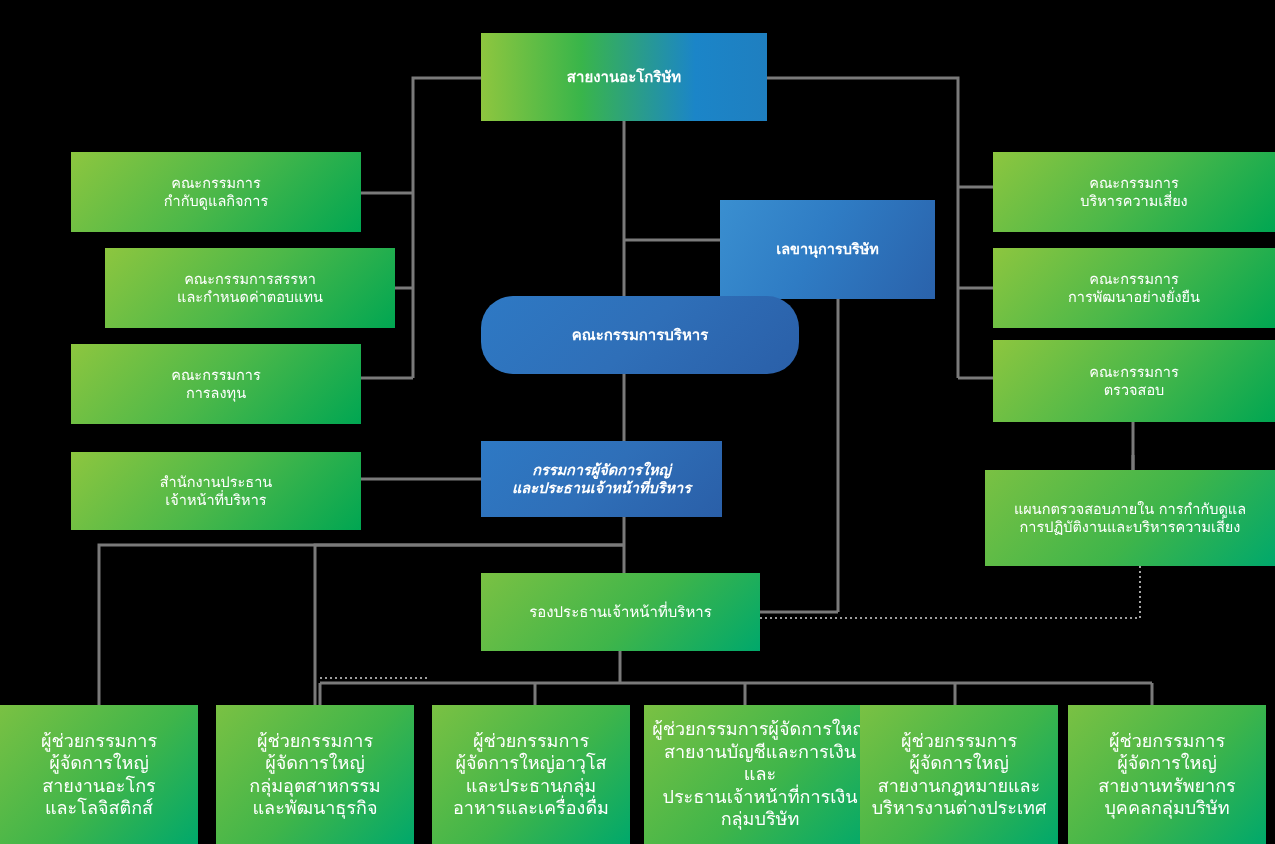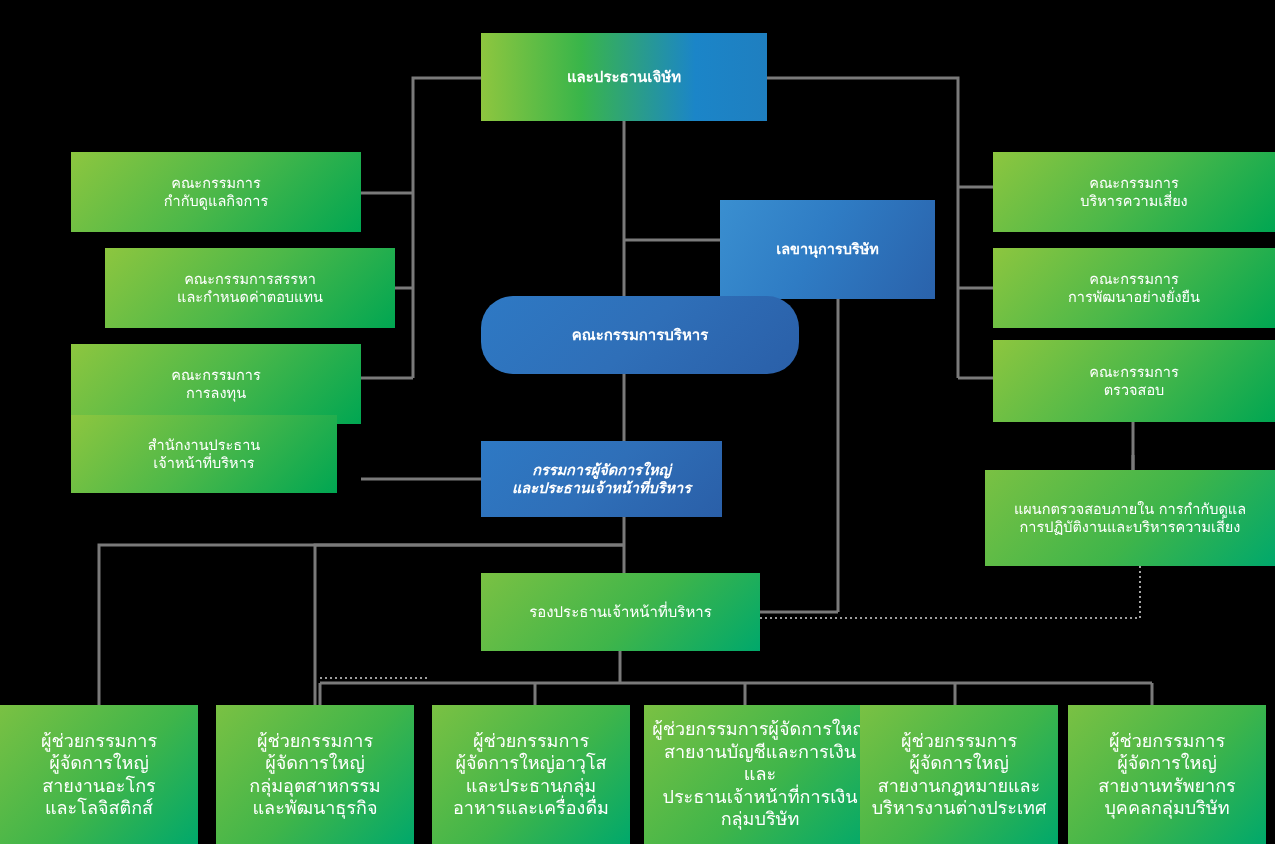--- a/index.html
+++ b/index.html
@@ -64,39 +64,39 @@
     <path d="M320,683 L1152,683"></path>
     <line x1="320" y1="683" x2="320" y2="705"></line>
     <line x1="535" y1="683" x2="535" y2="705"></line>
     <line x1="745" y1="683" x2="745" y2="705"></line>
     <line x1="955" y1="683" x2="955" y2="705"></line>
     <line x1="1152" y1="683" x2="1152" y2="705"></line>
     <path d="M320,678 L430,678" class="dotted"></path>
   </svg>
 
   <div class="node n-topbar bold fs15" style="left:481px;top:33px;width:286px;height:88px;">
-    <span>และประธานเจิษัท</span>
+    <span>สายงานอะโกริษัท</span>
   </div>
 
   <div class="node n-green fs14" style="left:71px;top:152px;width:290px;height:80px;white-space:pre-line;">
     <span>คณะกรรมการ
 กำกับดูแลกิจการ</span>
   </div>
 
   <div class="node n-green fs14" style="left:71px;top:248px;width:290px;height:80px;white-space:pre-line;margin-left:34px;">
     <span>คณะกรรมการสรรหา
 และกำหนดค่าตอบแทน</span>
   </div>
 
   <div class="node n-green fs14" style="left:71px;top:344px;width:290px;height:80px;white-space:pre-line;">
     <span>คณะกรรมการ
 การลงทุน</span>
   </div>
 
-  <div class="node n-green fs14" style="left:71px;top:415px;width:266px;height:78px;white-space:pre-line;text-align:center;">
+  <div class="node n-green fs14" style="left:71px;top:452px;width:290px;height:78px;white-space:pre-line;text-align:center;">
     <span>สำนักงานประธาน
 เจ้าหน้าที่บริหาร</span>
   </div>
 
   <div class="node n-green fs14" style="left:993px;top:152px;width:282px;height:80px;white-space:pre-line;">
     <span>คณะกรรมการ
 บริหารความเสี่ยง</span>
   </div>
 
   <div class="node n-green fs14" style="left:993px;top:248px;width:282px;height:80px;white-space:pre-line;">

